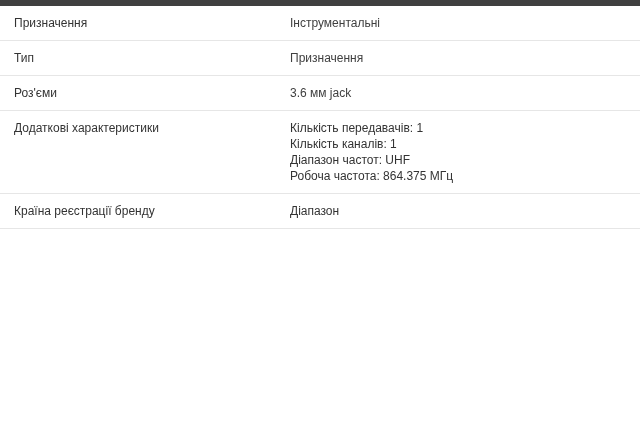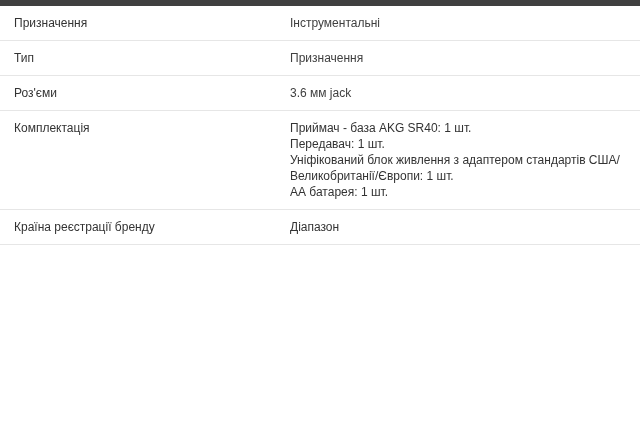--- a/index.html
+++ b/index.html
@@ -58,27 +58,26 @@
       </tr>
       <tr>
         <td class="label">Тип</td>
         <td class="value"><a href="#">Призначення</a></td>
       </tr>
       <tr>
         <td class="label">Роз'єми</td>
         <td class="value"><a href="#">3.6 мм jack</a></td>
       </tr>
       <tr>
-        <td class="label">Комплектація</td>
+        <td class="label">Додаткові характеристики</td>
         <td class="value">
-          <span class="line">Приймач - база AKG SR40: 1 шт.</span>
-          <span class="line">Передавач: 1 шт.</span>
-          <span class="line">Уніфікований блок живлення з адаптером стандартів США/</span>
-          <span class="line">Великобританії/Європи: 1 шт.</span>
-          <span class="line">АА батарея: 1 шт.</span>
+          <span class="line">Кількість передавачів: 1</span>
+          <span class="line">Кількість каналів: 1</span>
+          <span class="line">Діапазон частот: UHF</span>
+          <span class="line">Робоча частота: 864.375 МГц</span>
         </td>
       </tr>
       <tr>
         <td class="label">Країна реєстрації бренду</td>
         <td class="value">
           <span class="line">Діапазон</span>
         </td>
       </tr>
     </tbody>
 </table>

